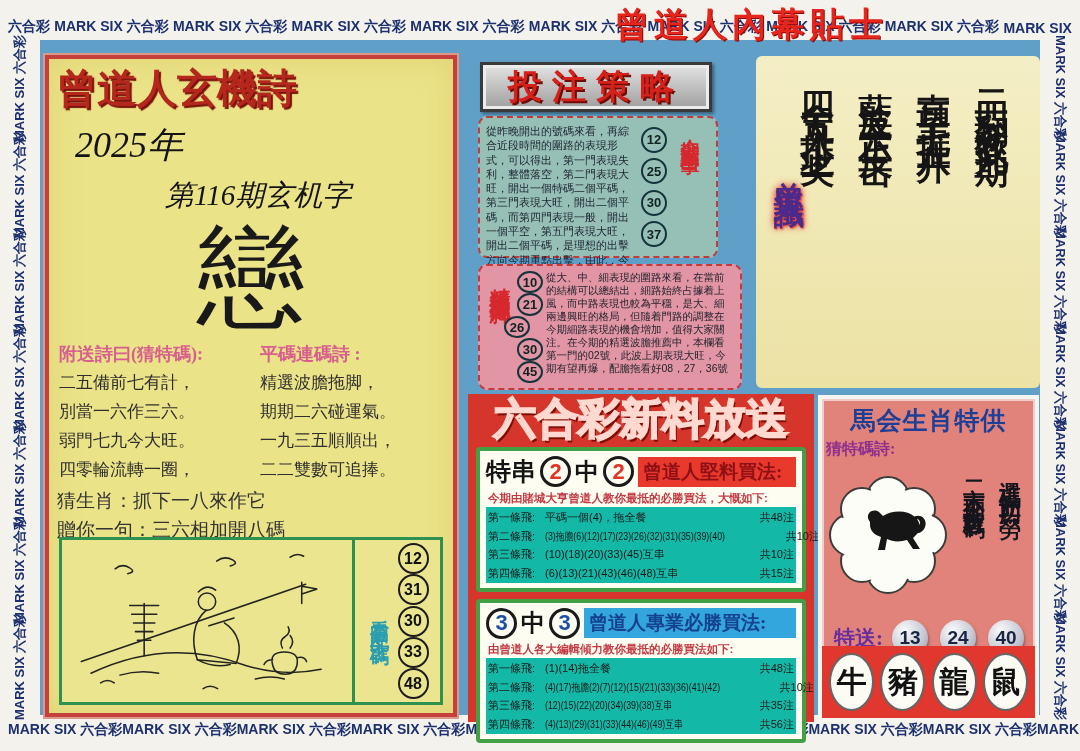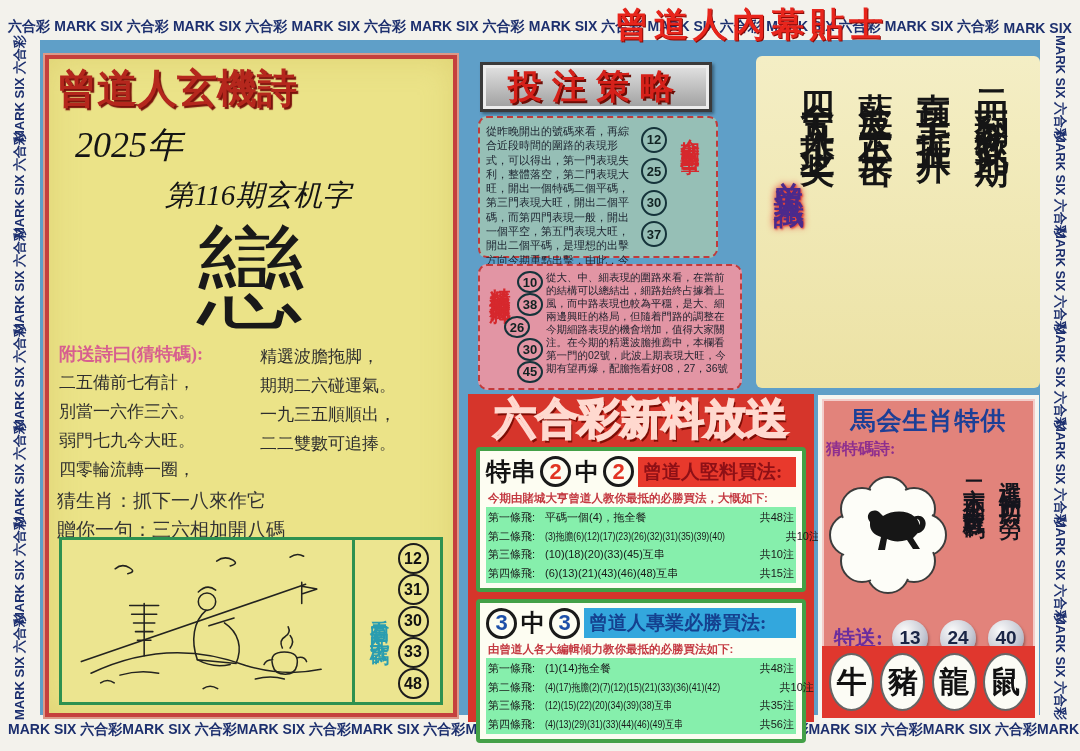--- a/index.html
+++ b/index.html
@@ -74,21 +74,21 @@
   .big-circle { width:31px; height:31px; border:3px solid #1a1a1a; border-radius:50%; display:flex; align-items:center;
     justify-content:center; font-size:22px; font-weight:bold; }
   .big-circle.red { color:#e23424; }
   .big-circle.blue { color:#1d4fa8; }
   .gb-mid { font-size:24px; font-weight:bold; color:#141414; }
   .banner { flex:1; margin-left:0; padding:2px 5px; font-size:19px; font-weight:bold; white-space:nowrap;
     font-family:"Liberation Serif",serif; }
   .banner.red { background:#e8392c; color:#8e1016; }
   .banner.blue { background:#33a7dd; color:#15418f; }
   .gb-note { font-size:11.5px; font-weight:bold; color:#c43a42; margin:3px 0 1px 2px; }
-  .gb-rows { background:#86efac; padding:1px 2px; }
+  .gb-rows { background:#14b8a6; padding:1px 2px; }
   .gb-row { display:flex; align-items:center; font-size:11px; color:#191919; line-height:18.5px; }
   .r-label { width:57px; flex:none; }
   .r-content { flex:1; white-space:nowrap; }
   .r-content.squeeze { transform:scaleX(.8); transform-origin:left center; }
   .r-count { width:50px; flex:none; text-align:right; }
 
   
   .prophecy { position:absolute; left:756px; top:56px; width:284px; height:332px;
     background:linear-gradient(180deg,#f4eec5,#ece2a4); border-radius:6px; }
   .p-cols { position:absolute; right:14px; top:10px; height:312px; writing-mode:vertical-rl; text-orientation:upright; }
@@ -207,20 +207,21 @@
       <div class="lp-poem">
         <div class="poem-title">附送詩曰(猜特碼):</div>
         <div>
             <div class="poem-line">二五備前七有計，</div>
             <div class="poem-line">別當一六作三六。</div>
             <div class="poem-line">弱門七九今大旺。</div>
             <div class="poem-line">四零輪流轉一圈，</div>
           </div>
       </div>
       <div class="lp-poem">
+        <div class="poem-title">平碼連碼詩 :</div>
         <div>
             <div class="poem-line">精選波膽拖脚，</div>
             <div class="poem-line">期期二六碰運氣。</div>
             <div class="poem-line">一九三五順順出，</div>
             <div class="poem-line">二二雙數可追捧。</div>
           </div>
       </div>
     </div>
     <div class="lp-hint">猜生肖：抓下一八來作它</div>
     <div class="lp-gift">贈你一句：三六相加開八碼</div>
@@ -269,21 +270,21 @@
         <span class="cnum sm">30</span>
         <span class="cnum sm">37</span>
       </div>
     <div class="v-label-red">今期重點出擊</div>
   </div>
 
   <div class="pink-box">
     <div class="v-label-red" style="font-size:21px;">精選波膽拖脚</div>
     <div class="num-col">
         <span class="cnum sm">10</span>
-        <span class="cnum sm">38</span>
+        <span class="cnum sm">21</span>
         <span class="cnum sm shift">26</span>
         <span class="cnum sm">30</span>
         <span class="cnum sm">45</span>
       </div>
     <div class="pink-body">從大、中、細表現的圍路來看，在當前的結構可以總結出，細路始終占據着上風，而中路表現也較為平穩，是大、細兩邊興旺的格局，但隨着門路的調整在今期細路表現的機會增加，值得大家關注。在今期的精選波膽推薦中，本欄看第一門的02號，此波上期表現大旺，今期有望再爆，配膽拖看好08，27，36號</div>
   </div>
 
   <div class="red-region">
     <div class="nr-header">六合彩新料放送</div>
 

